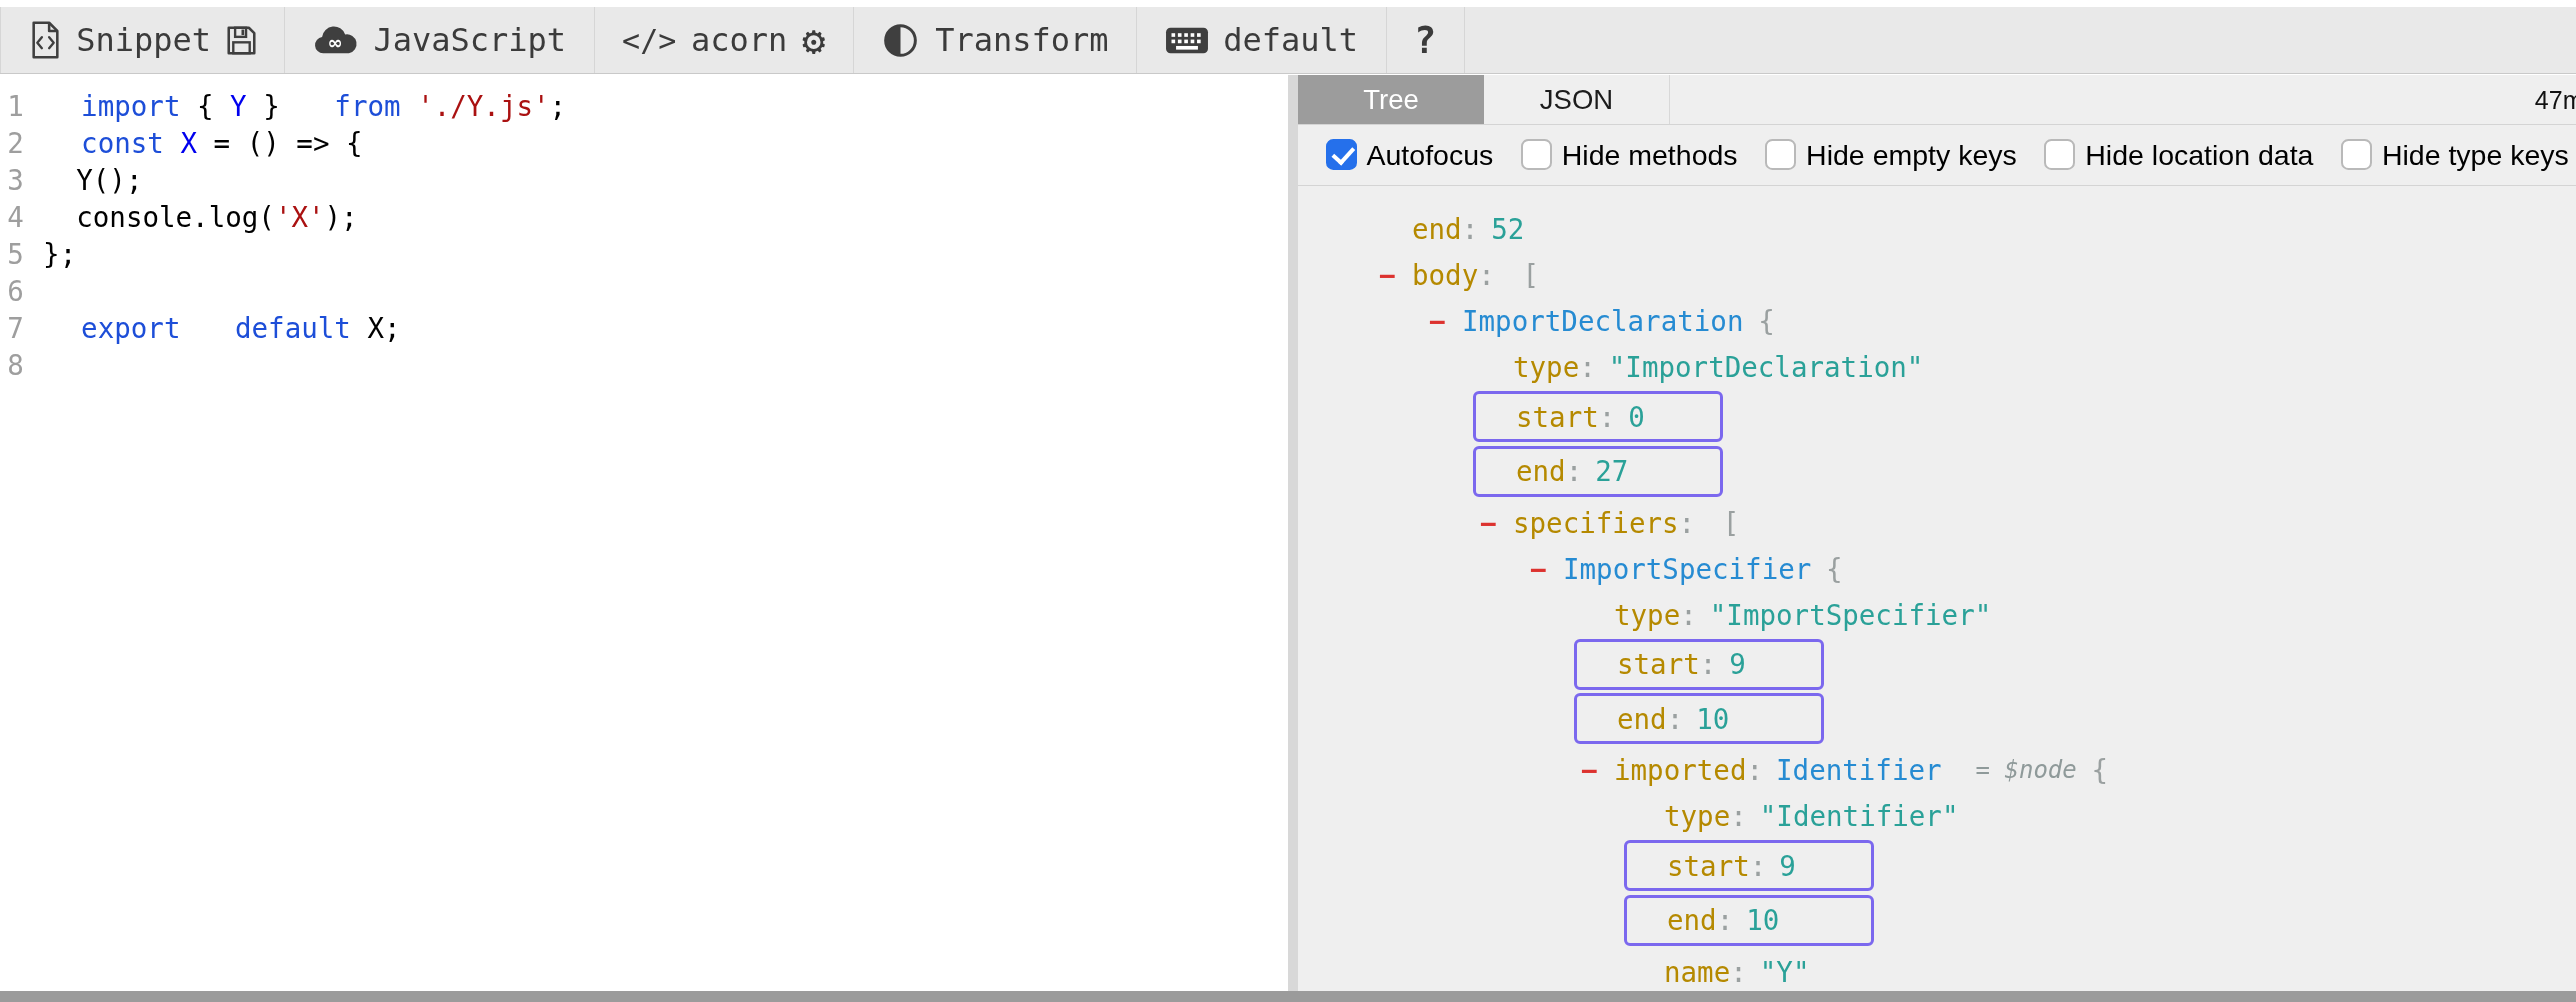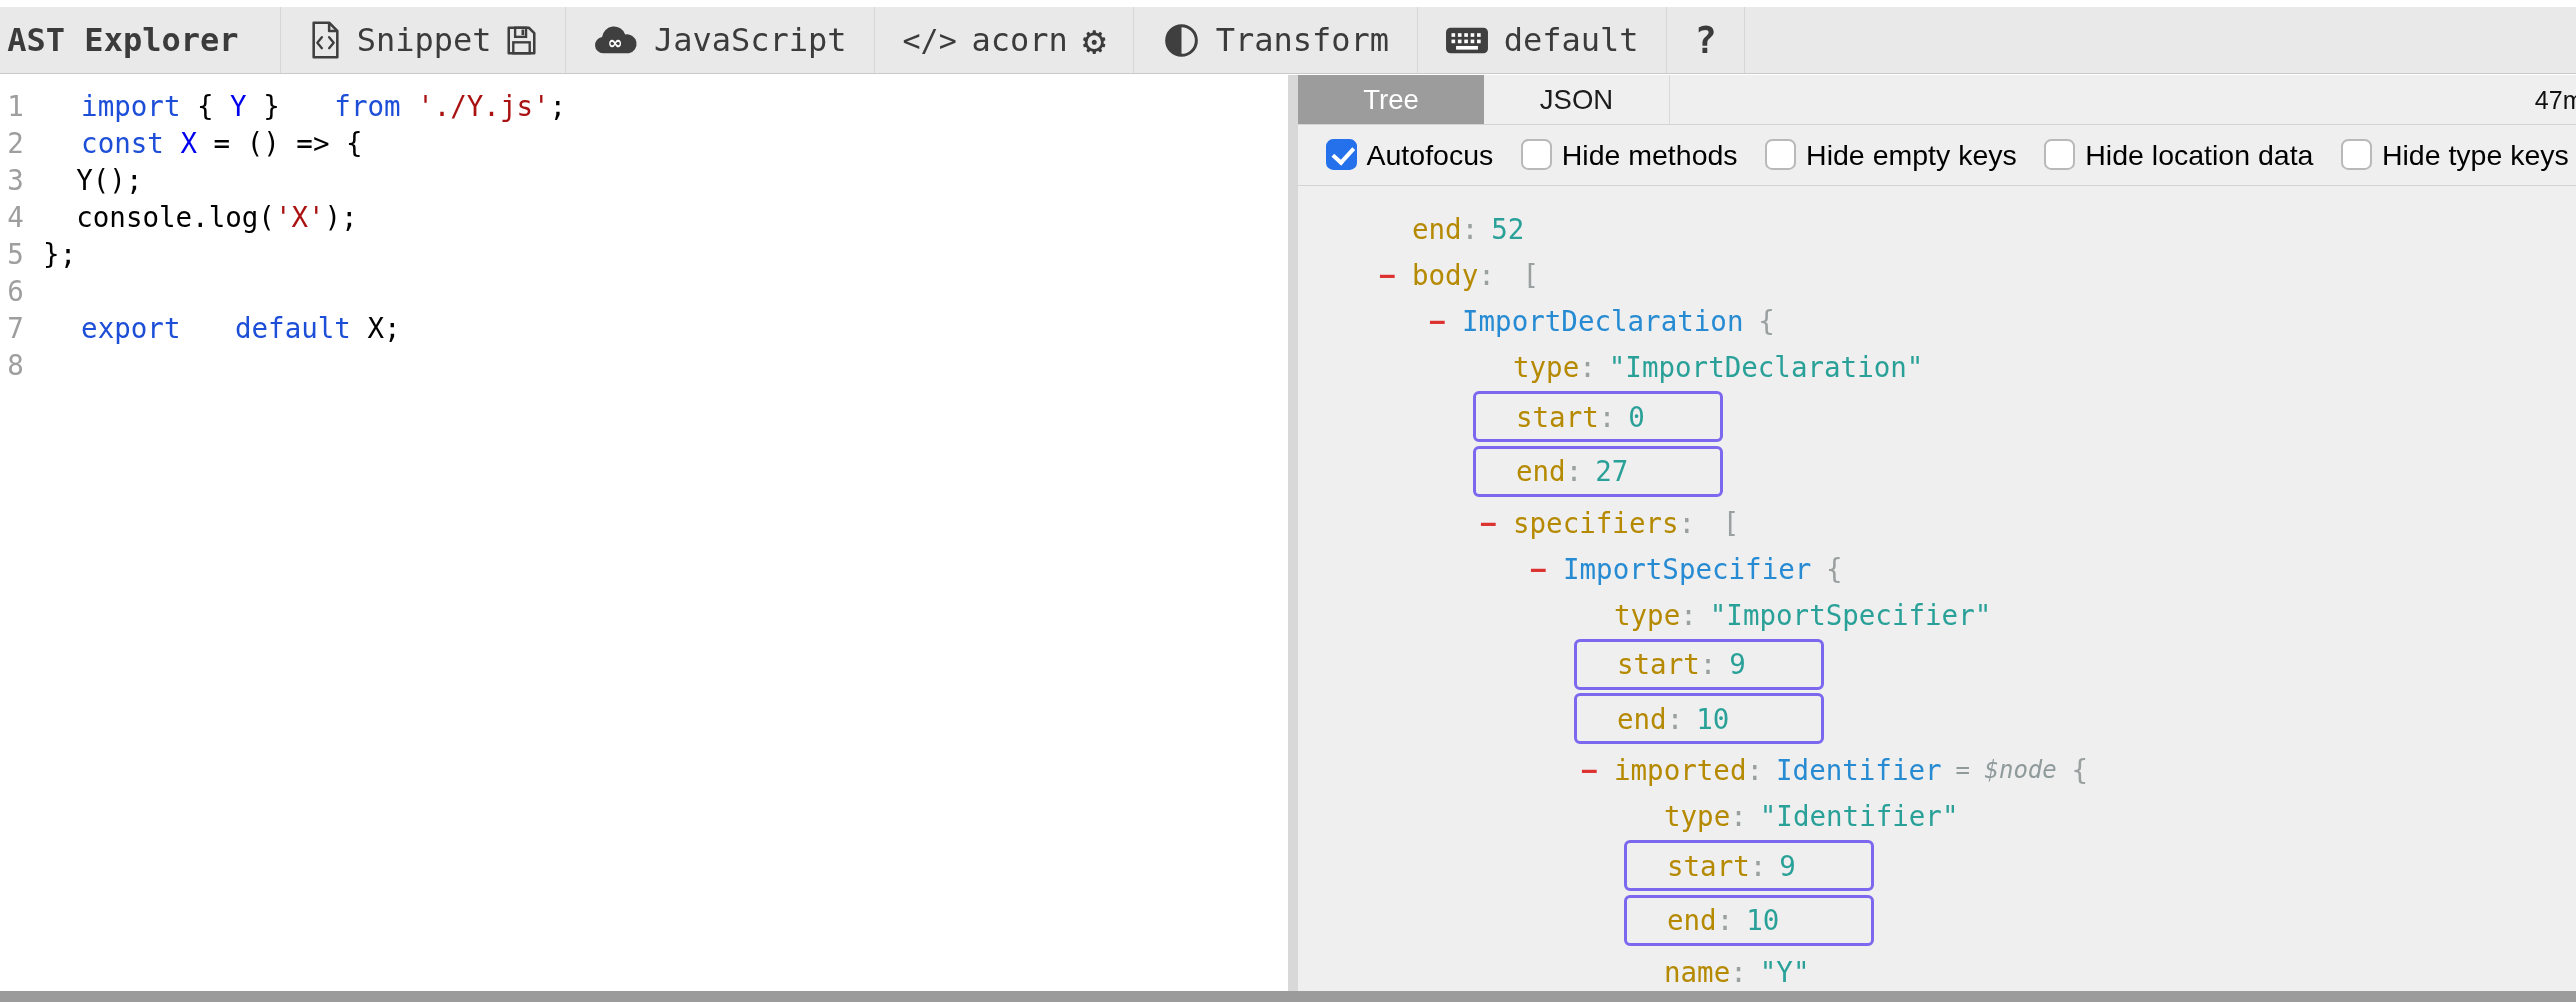--- a/index.html
+++ b/index.html
@@ -74,28 +74,27 @@
   .t-row.hl { height:53px; margin-bottom:1.8px; }
   .minus { display:inline-block; width:33px; margin-left:-33px;
            color:#dc322f; font-weight:bold; }
   .hl-box { display:inline-flex; align-items:center; height:51px;
             margin-left:-40px; padding:0 22px 0 40px; min-width:250px;
             border:3.2px solid #7b68ee; border-radius:6px; }
   .t-key { color:#b58900; }
   .t-colon { color:#9aa0a0; margin-right:13px; }
   .t-val { color:#2aa198; }
   .t-node { color:#268bd2; }
-  .t-ann { color:#8f9a9a; font-style:italic; font-size:24px; margin-left:14px; }
+  .t-ann { color:#8f9a9a; font-style:italic; font-size:24px; margin-left:34px; }
   .t-punct { color:#9aa0a0; margin-left:14.7px; }
 </style>
 </head>
 <body>
 
 <div class="toolbar">
-  <div class="tb-seg tb-title">AST Explorer</div>
 
   <div class="tb-seg">
     <span>
       <svg width="33" height="40" viewBox="0 0 36 44">
         <path d="M5 3 h17 l9 9 v29 H5 z" fill="none" stroke="#3f3f3f" stroke-width="2.8" stroke-linejoin="round"></path>
         <path d="M22 3 v9 h9" fill="none" stroke="#3f3f3f" stroke-width="2.8" stroke-linejoin="round"></path>
         <path d="M14 19 l-5 6 5 6 M22 19 l5 6 -5 6" fill="none" stroke="#3f3f3f" stroke-width="2.6" stroke-linecap="round" stroke-linejoin="round"></path>
       </svg>
     </span>
     <span>Snippet</span>

